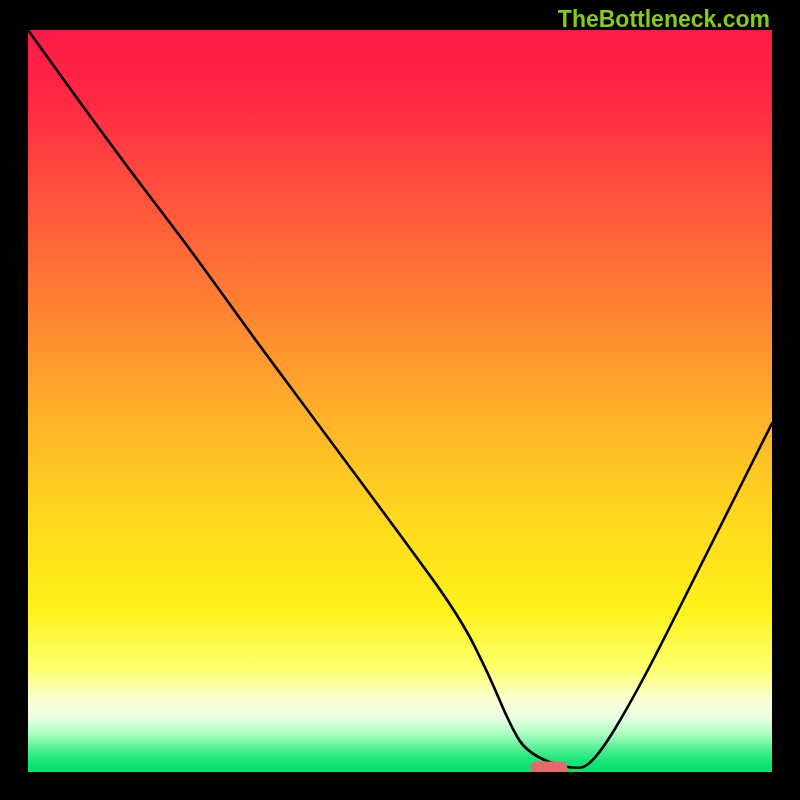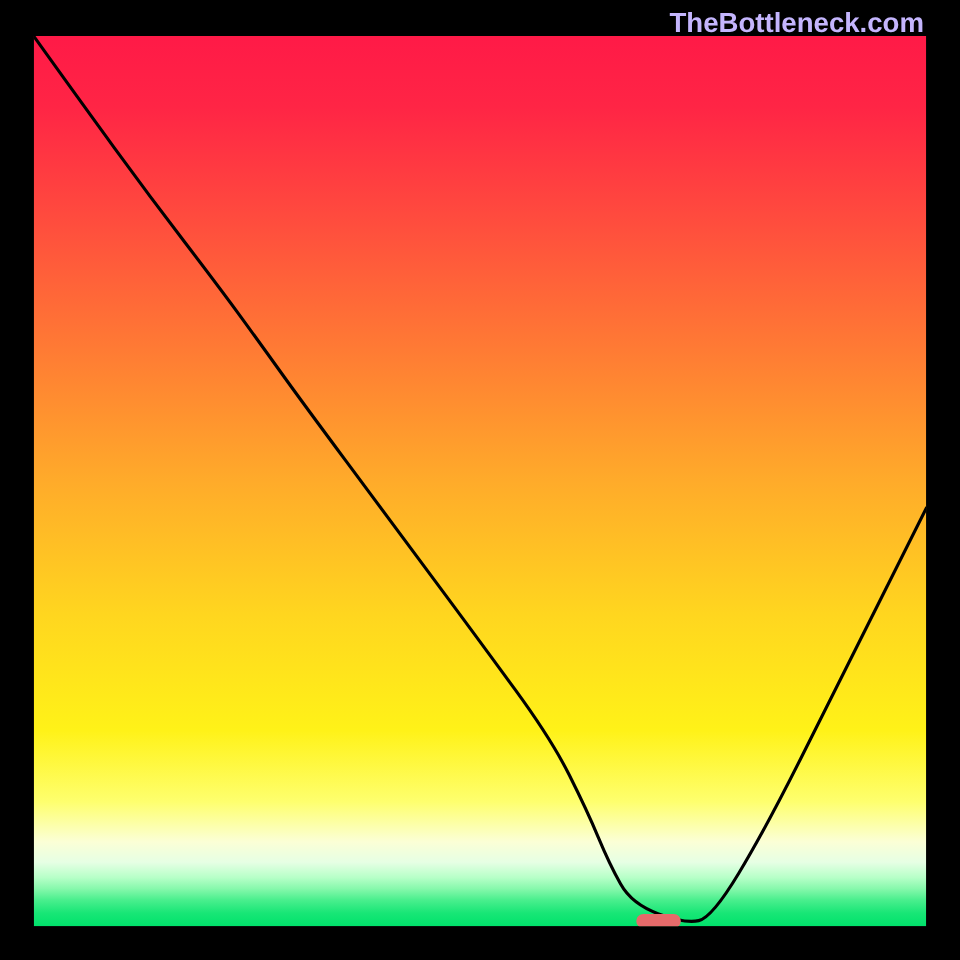--- a/index.html
+++ b/index.html
@@ -29,21 +29,21 @@
   .plot svg {
     display: block;
   }
   .watermark {
     position: absolute;
     top: 6px;
     right: 30px;
     font-family: Arial, Helvetica, sans-serif;
     font-size: 23px;
     font-weight: 600;
-    color: #c4b5fd;
+    color: #84cc16;
     letter-spacing: 0px;
     user-select: none;
   }
 </style>
 </head>
 <body>
 
 <div class="frame">
   <div class="plot">
     <svg id="chart-svg" viewBox="0 0 744 742" width="744" height="742">

